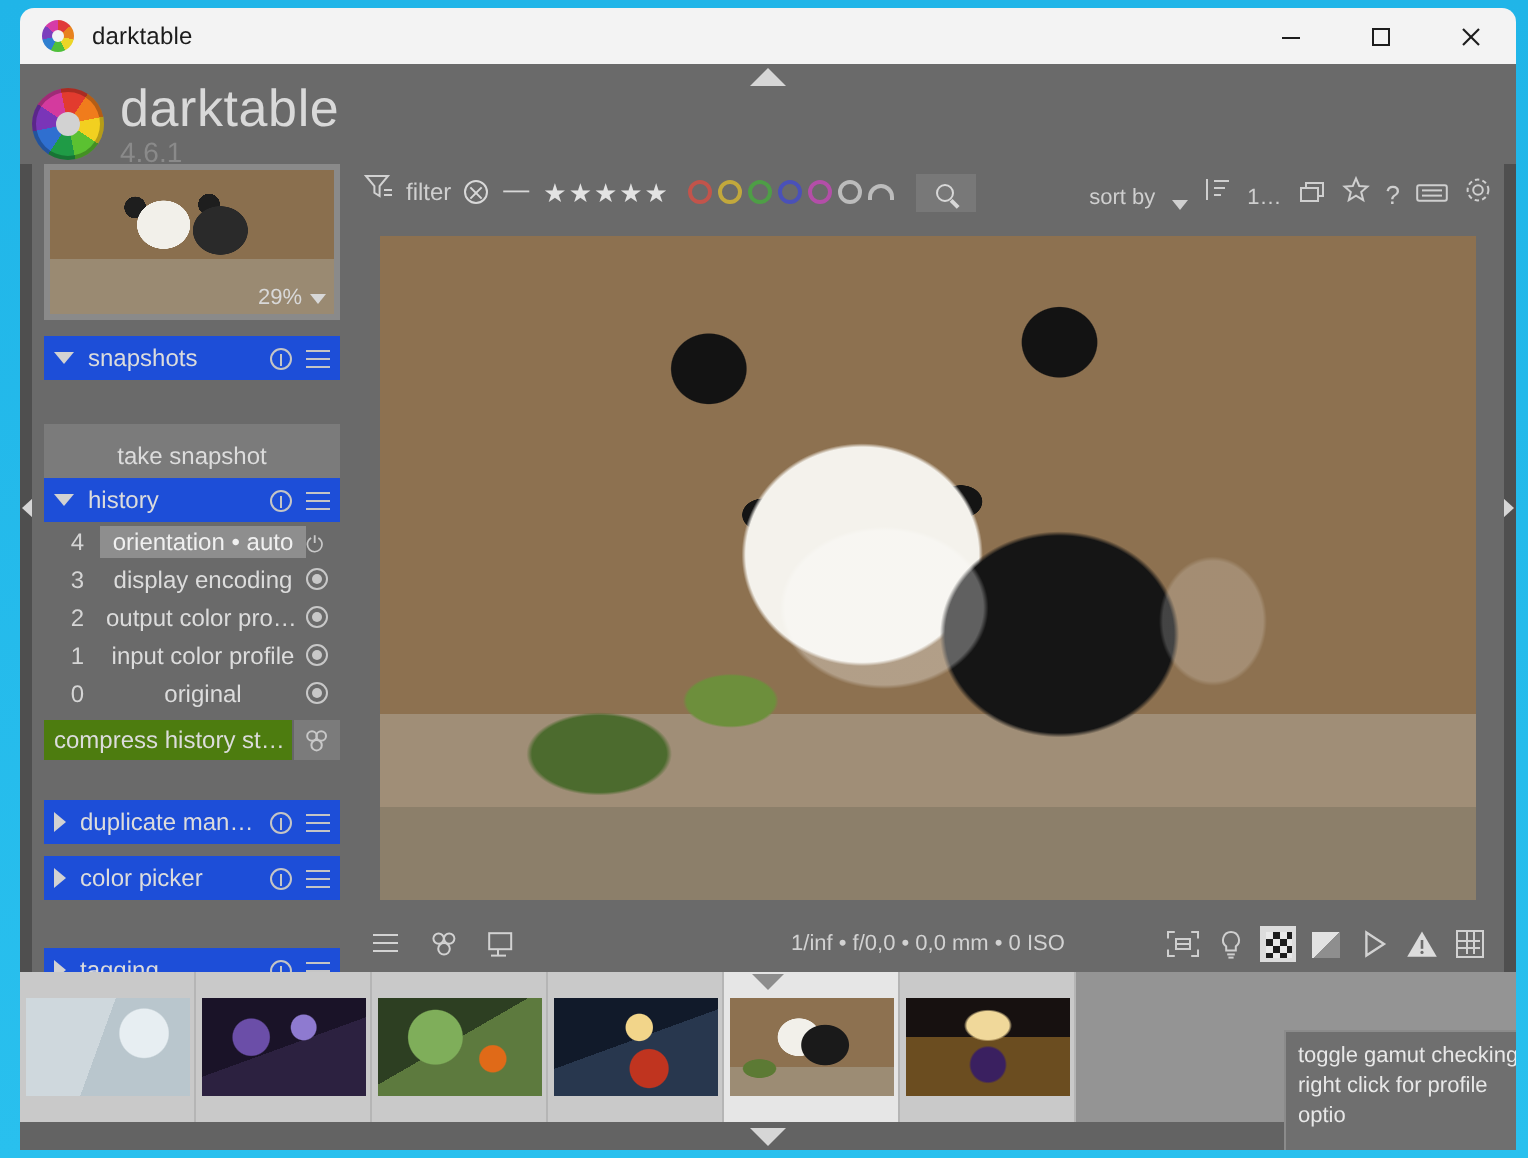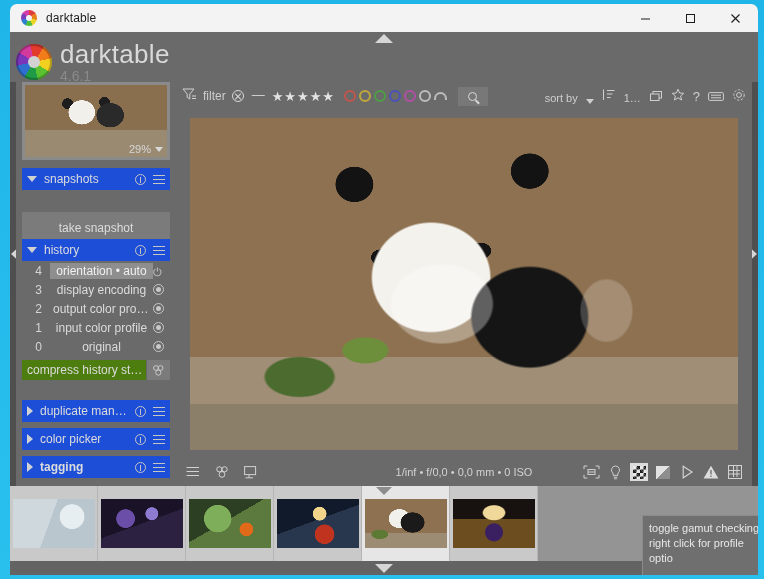--- a/index.html
+++ b/index.html
@@ -467,21 +467,21 @@
           <span class="sp">
             <span class="ico-i"></span>
             <span class="ico-burger">
                 <i></i>
                 <i></i>
                 <i></i>
               </span>
           </span>
         </div>
       </div>
-      <div class="mod" style="top:374px;font-weight:bold;">
+      <div class="mod" style="top:392px;">
         <div class="mod-head">
           <span class="tri closed"></span>
           <span>tagging</span>
           <span class="sp">
             <span class="ico-i"></span>
             <span class="ico-burger">
                 <i></i>
                 <i></i>
                 <i></i>
               </span>

